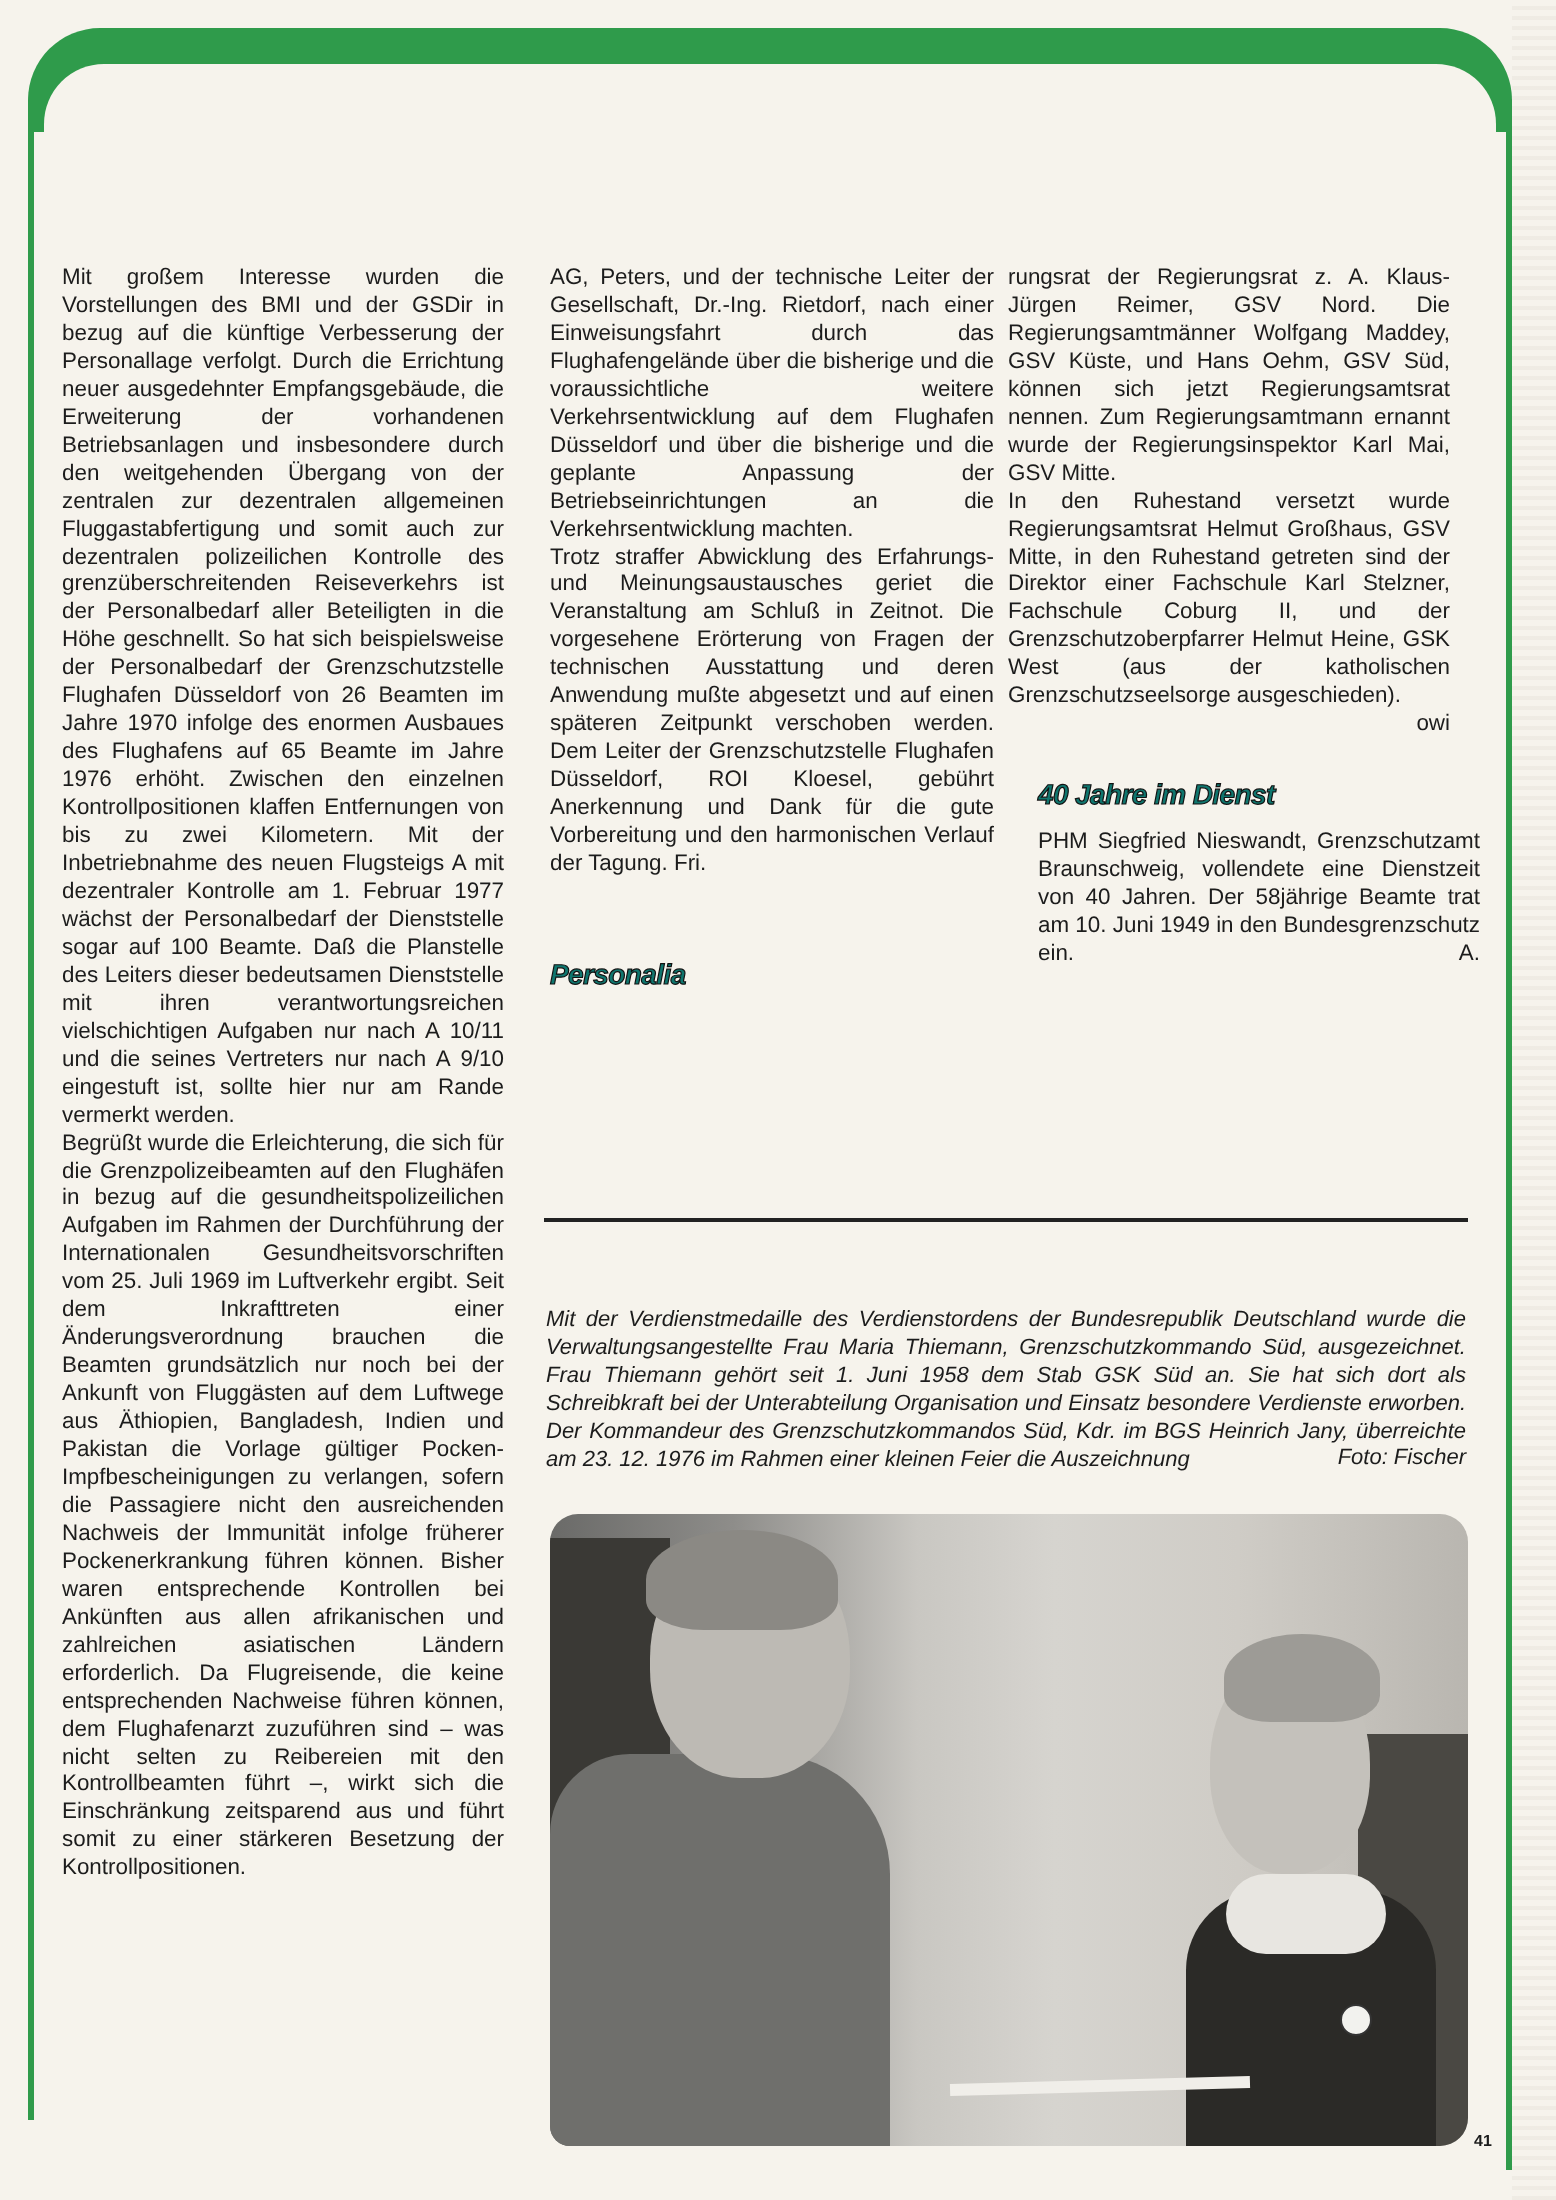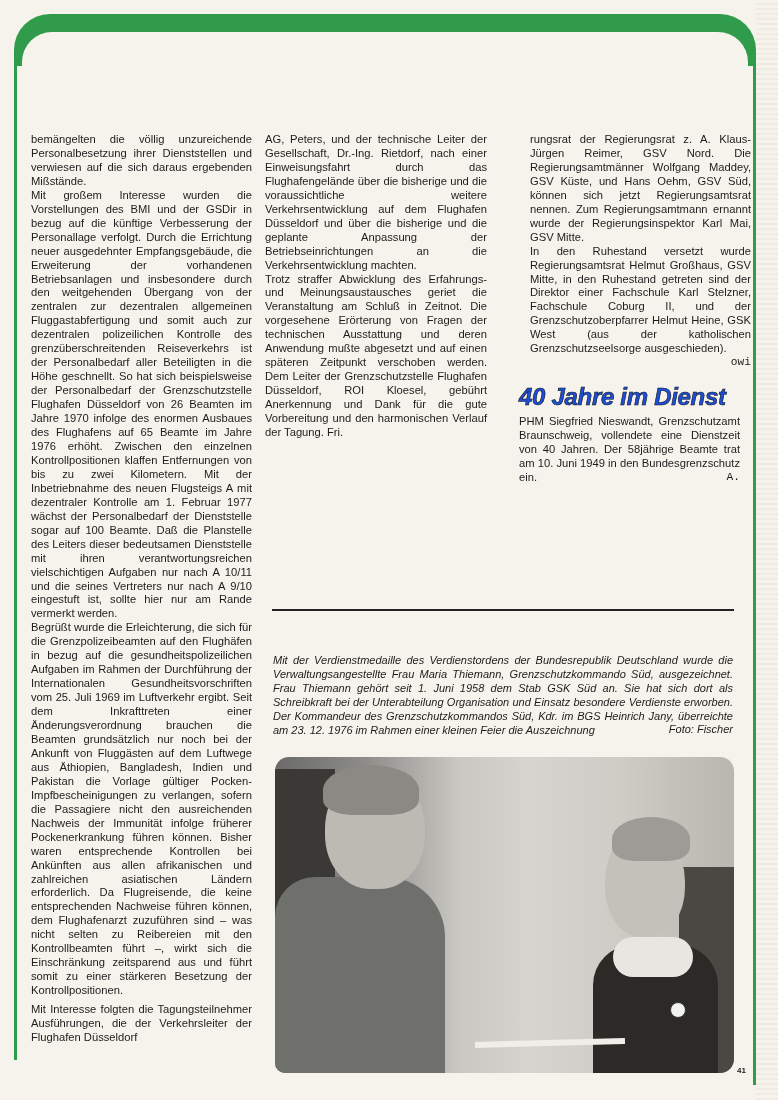--- a/index.html
+++ b/index.html
@@ -38,29 +38,29 @@
       position: absolute; left: 753px; top: 50px; width: 3px; height: 1035px;
       background: #2f9b4b;
     }
     .col {
       position: absolute; font-size: 11.2px; line-height: 13.95px;
       text-align: justify; hyphens: manual;
     }
     .col p { margin: 0; }
     .col p.gap { margin-top: 5px; }
     .col1 { left: 31px; top: 133px; width: 221px; }
-    .col2 { left: 265px; top: 133px; width: 222px; }
-    .col3 { left: 530px; top: 133px; width: 221px; }
-    .right { text-align: right; font-family: Liberation Mono, monospace; }
+    .col2 { left: 275px; top: 133px; width: 222px; }
+    .col3 { left: 504px; top: 133px; width: 221px; }
+    .right { text-align: right; }
     .heading {
       font-family: "Liberation Sans", sans-serif;
       font-weight: 900; font-style: italic;
-      font-size: 24px; line-height: 24px;
+      font-size: 14px; line-height: 24px;
       letter-spacing: -0.3px;
-      color: #1d4ed8;
+      color: #0f766e;
       -webkit-text-stroke: 0.6px #111;
       margin: 0 0 6px 0;
     }
     .personalia { position: absolute; left: 275px; top: 475px; width: 222px; }
     .jahre { position: absolute; left: 519px; top: 385px; width: 221px; }
     .sign-row { display: flex; justify-content: space-between; }
     .rule {
       position: absolute; left: 272px; top: 609px; width: 462px; height: 2px;
       background: #222;
     }
@@ -127,32 +127,31 @@
 
 <div class="page">
   <div class="right-speckle"></div>
 
   <div class="frame-top"></div>
   <div class="frame-inner"></div>
   <div class="frame-left"></div>
   <div class="frame-right"></div>
 
   <div class="col col1">
-    <p>bemängelten die völlig unzureichende Personalbesetzung ihrer Dienststellen und verwiesen auf die sich daraus ergebenden Mißstände.</p>
     <p>Mit großem Interesse wurden die Vorstellungen des BMI und der GSDir in bezug auf die künftige Verbesserung der Personallage verfolgt. Durch die Errichtung neuer ausgedehnter Empfangsgebäude, die Erweiterung der vorhandenen Betriebsanlagen und insbesondere durch den weitgehenden Übergang von der zentralen zur dezentralen allgemeinen Fluggastabfertigung und somit auch zur dezentralen polizeilichen Kontrolle des grenzüberschreitenden Reiseverkehrs ist der Personalbedarf aller Beteiligten in die Höhe geschnellt. So hat sich beispielsweise der Personalbedarf der Grenzschutzstelle Flughafen Düsseldorf von 26 Beamten im Jahre 1970 infolge des enormen Ausbaues des Flughafens auf 65 Beamte im Jahre 1976 erhöht. Zwischen den einzelnen Kontrollpositionen klaffen Entfernungen von bis zu zwei Kilometern. Mit der Inbetriebnahme des neuen Flugsteigs A mit dezentraler Kontrolle am 1. Februar 1977 wächst der Personalbedarf der Dienststelle sogar auf 100 Beamte. Daß die Planstelle des Leiters dieser bedeutsamen Dienststelle mit ihren verantwortungsreichen vielschichtigen Aufgaben nur nach A 10/11 und die seines Vertreters nur nach A 9/10 eingestuft ist, sollte hier nur am Rande vermerkt werden.</p>
     <p>Begrüßt wurde die Erleichterung, die sich für die Grenzpolizeibeamten auf den Flughäfen in bezug auf die gesundheitspolizeilichen Aufgaben im Rahmen der Durchführung der Internationalen Gesundheitsvorschriften vom 25. Juli 1969 im Luftverkehr ergibt. Seit dem Inkrafttreten einer Änderungsverordnung brauchen die Beamten grundsätzlich nur noch bei der Ankunft von Fluggästen auf dem Luftwege aus Äthiopien, Bangladesh, Indien und Pakistan die Vorlage gültiger Pocken-Impfbescheinigungen zu verlangen, sofern die Passagiere nicht den ausreichenden Nachweis der Immunität infolge früherer Pockenerkrankung führen können. Bisher waren entsprechende Kontrollen bei Ankünften aus allen afrikanischen und zahlreichen asiatischen Ländern erforderlich. Da Flugreisende, die keine entsprechenden Nachweise führen können, dem Flughafenarzt zuzuführen sind – was nicht selten zu Reibereien mit den Kontrollbeamten führt –, wirkt sich die Einschränkung zeitsparend aus und führt somit zu einer stärkeren Besetzung der Kontrollpositionen.</p>
-    <p class="gap">Mit Interesse folgten die Tagungsteilnehmer Ausführungen, die der Verkehrsleiter der Flughafen Düsseldorf</p>
   </div>
 
   <div class="col col2">
     <p>AG, Peters, und der technische Leiter der Gesellschaft, Dr.-Ing. Rietdorf, nach einer Einweisungsfahrt durch das Flughafengelände über die bisherige und die voraussichtliche weitere Verkehrsentwicklung auf dem Flughafen Düsseldorf und über die bisherige und die geplante Anpassung der Betriebseinrichtungen an die Verkehrsentwicklung machten.</p>
     <p>Trotz straffer Abwicklung des Erfahrungs- und Meinungsaustausches geriet die Veranstaltung am Schluß in Zeitnot. Die vorgesehene Erörterung von Fragen der technischen Ausstattung und deren Anwendung mußte abgesetzt und auf einen späteren Zeitpunkt verschoben werden. Dem Leiter der Grenzschutzstelle Flughafen Düsseldorf, ROI Kloesel, gebührt Anerkennung und Dank für die gute Vorbereitung und den harmonischen Verlauf der Tagung. Fri.</p>
   </div>
 
   <div class="col personalia">
+    <div class="heading">Personalia</div>
   </div>
 
   <div class="col col3">
     <p>rungsrat der Regierungsrat z. A. Klaus-Jürgen Reimer, GSV Nord. Die Regierungsamtmänner Wolfgang Maddey, GSV Küste, und Hans Oehm, GSV Süd, können sich jetzt Regierungsamtsrat nennen. Zum Regierungsamtmann ernannt wurde der Regierungsinspektor Karl Mai, GSV Mitte.</p>
     <p>In den Ruhestand versetzt wurde Regierungsamtsrat Helmut Großhaus, GSV Mitte, in den Ruhestand getreten sind der Direktor einer Fachschule Karl Stelzner, Fachschule Coburg II, und der Grenzschutzoberpfarrer Helmut Heine, GSK West (aus der katholischen Grenzschutzseelsorge ausgeschieden).</p>
     <p class="right">owi</p>
   </div>
 
   <div class="col jahre">
     <div class="heading">40 Jahre im Dienst</div>

